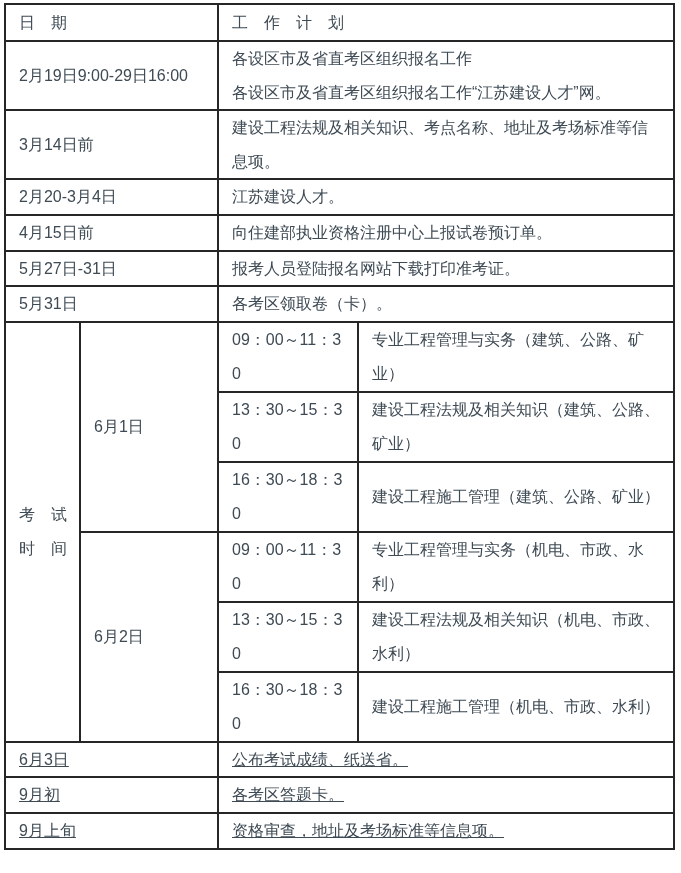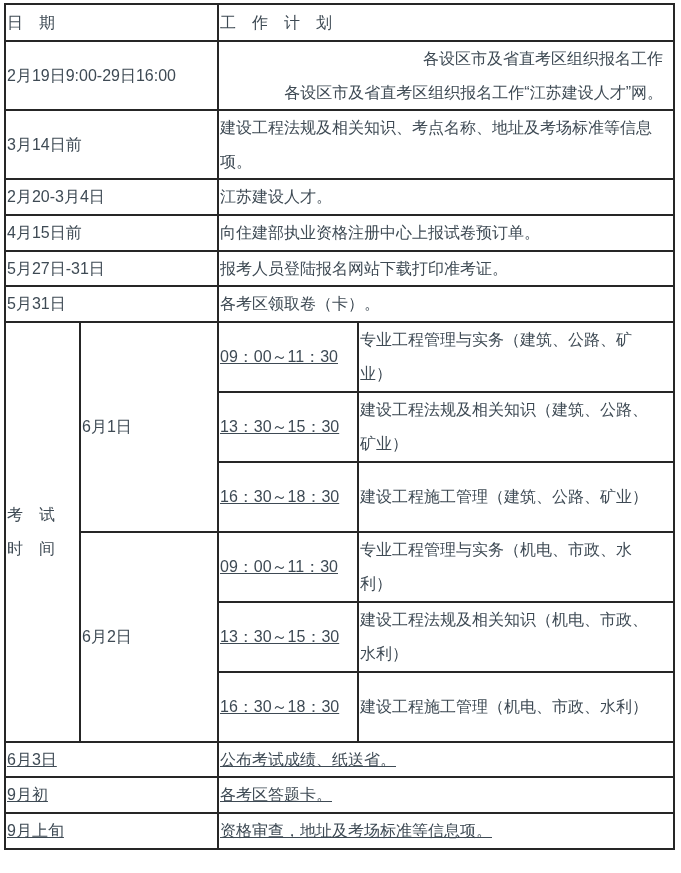--- a/index.html
+++ b/index.html
@@ -15,40 +15,40 @@
     border-collapse: collapse;
     table-layout: fixed;
     width: 669px;
     font-family: "Liberation Sans", "DejaVu Sans", sans-serif;
     font-size: 16px;
     color: #3e4a54;
     background: #ffffff;
   }
   td {
     border: 2px solid #262626;
-    padding: 0 10px 0 1px;
+    padding: 0 10px 0 13px;
     line-height: 2.1;
     vertical-align: middle;
     text-align: left;
     word-break: normal;
     overflow: hidden;
   }
   
   col.c1 { width: 75px; }
   col.c2 { width: 138px; }
   col.c3 { width: 140px; }
   col.c4 { width: 316px; }
   
   tr.h-header  { height: 37px; }
   tr.h-tall    { height: 68px; }
   tr.h-std     { height: 34px; }
   tr.h-exam    { height: 70px; }
   tr.h-close   { height: 33px; text-decoration: underline; }
-  td.time-cell { word-break: break-all; text-decoration: underline; }
-  td.plan-cell div { line-height: 2.1; text-align: right; }
+  td.time-cell { word-break: break-all; }
+  td.plan-cell div { line-height: 2.1; }
 </style>
 </head>
 <body>
 
 <table class="schedule">
   <colgroup>
     <col class="c1">
       <col class="c2">
       <col class="c3">
       <col class="c4">

